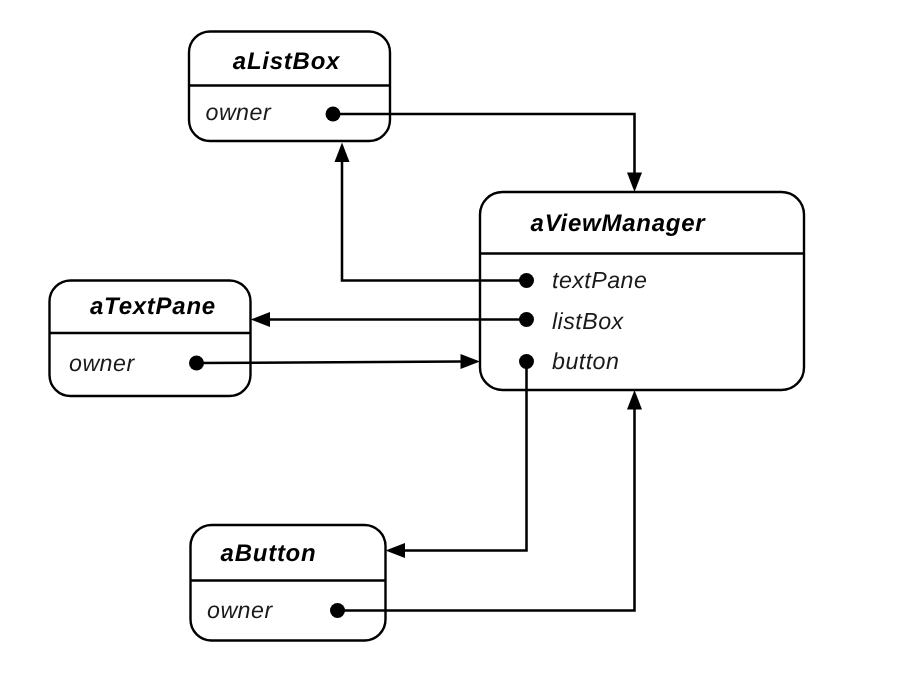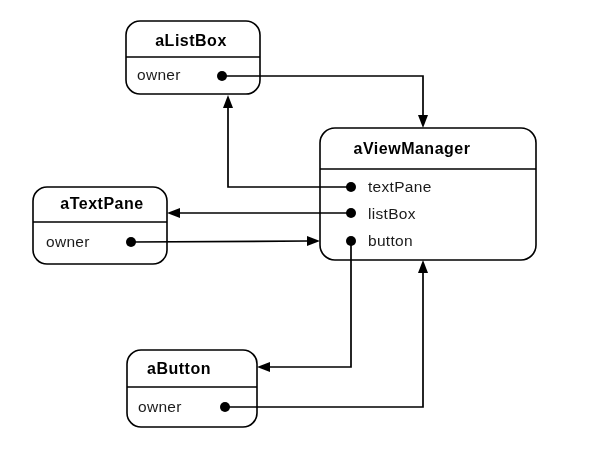--- a/index.html
+++ b/index.html
@@ -6,20 +6,21 @@
     margin: 0;
     padding: 0;
     background: #ffffff;
   }
   .canvas {
     position: relative;
     width: 600px;
     height: 464px;
     background: #ffffff;
     overflow: hidden;
+    font-style: italic;
   }
   svg { display: block; }
   .node-rect {
     fill: #ffffff;
     stroke: #000000;
     stroke-width: 1.6;
   }
   .divider {
     stroke: #000000;
     stroke-width: 1.6;

